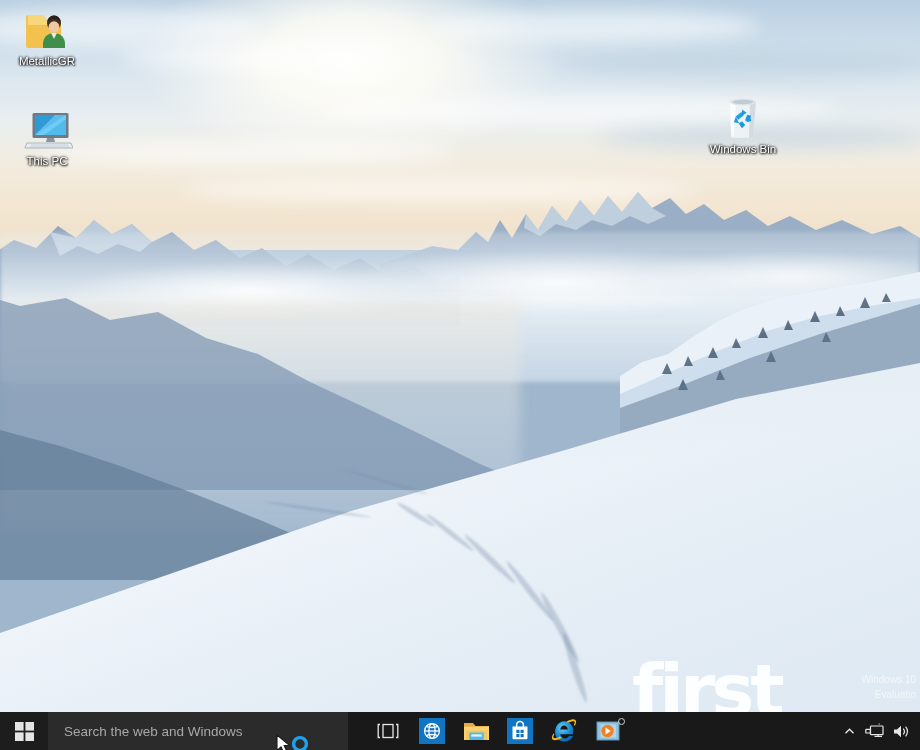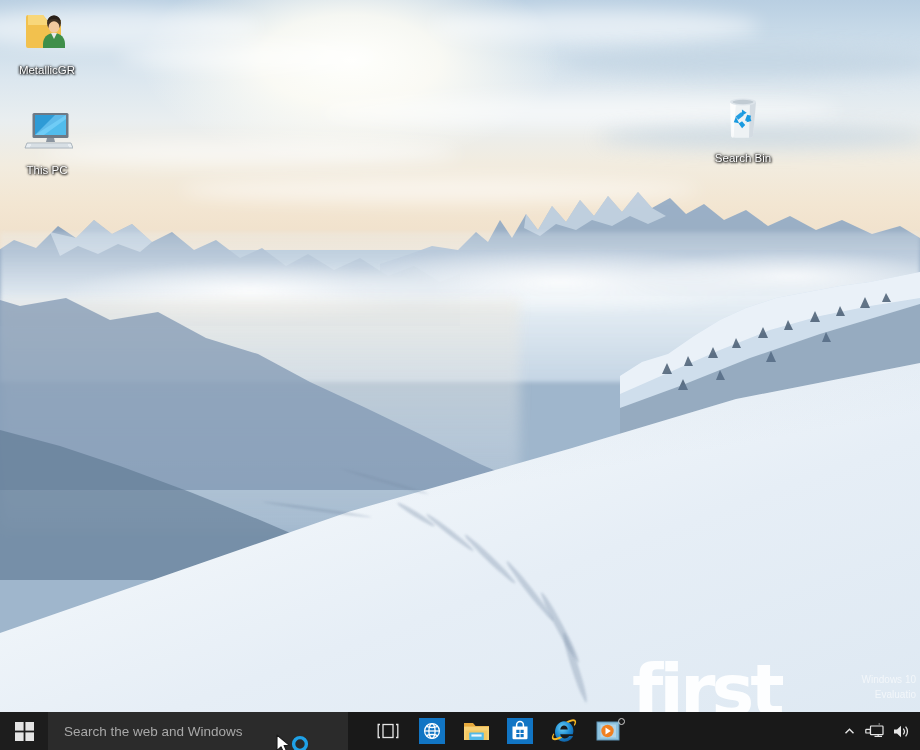--- a/index.html
+++ b/index.html
@@ -64,21 +64,21 @@
     clip-path:polygon(0 74%, 38% 47%, 62% 33%, 80% 22%, 100% 14%, 100% 100%, 0 100%);
   }
   .track { position:absolute; background:rgba(120,140,165,0.35); border-radius:50%; filter:blur(1.2px); }
 
   
   .desk-icon {
     position:absolute; width:82px; text-align:center; cursor:default;
   }
   .desk-icon .glyph { height:48px; display:flex; align-items:flex-end; justify-content:center; }
   .desk-icon .lbl {
-    margin-top:12px; font-size:11.5px; color:#fff; line-height:13px;
+    margin-top:3px; font-size:11.5px; color:#fff; line-height:13px;
     text-shadow:0 0 3px rgba(0,0,0,.95), 1px 1px 2px rgba(0,0,0,.9), -1px 0 2px rgba(0,0,0,.7);
   }
 
   
   #hwbox-watermark {
     position:absolute; left:632px; top:659px; pointer-events:none;
     font-family:"DejaVu Sans", sans-serif;
   }
   #hwbox-watermark .logo {
     font-size:72px; font-weight:700; letter-spacing:-4px; line-height:62px;
@@ -250,21 +250,21 @@
       <g fill="#1a9ae0" transform="translate(21,25) scale(1.05)">
         <path d="M-1,-9 l4.5,3 l-4.5,3 z"></path>
         <path d="M-1.6,-6.6 l-5.4,4.2 l2.4,3.2 l5.2,-4.2 z" opacity="0.95"></path>
         <path d="M5.6,2.4 l2.1,-5.6 l-3.7,-0.9 l-2.1,5.6 z"></path>
         <path d="M6.4,-3.2 l1.6,5 l-4.9,1.3 z"></path>
         <path d="M-6.8,-2.2 l-2.0,5.2 l5.1,1.0 z"></path>
         <path d="M-4.1,4.2 l3.2,4.6 l3.0,-3.0 l-3.0,-3.6 z"></path>
       </g>
     </svg>
   </div>
-  <div class="lbl">Search Bin</div>
+  <div class="lbl">Windows Bin</div>
 </div>
 
 <div id="hwbox-watermark">
   <div class="logo">first</div>
   <div class="tagline">o/c on first boot</div>
 </div>
 
 <div id="activation-watermark">
   <div>Windows 10</div>
   <div>Evaluatio</div>

